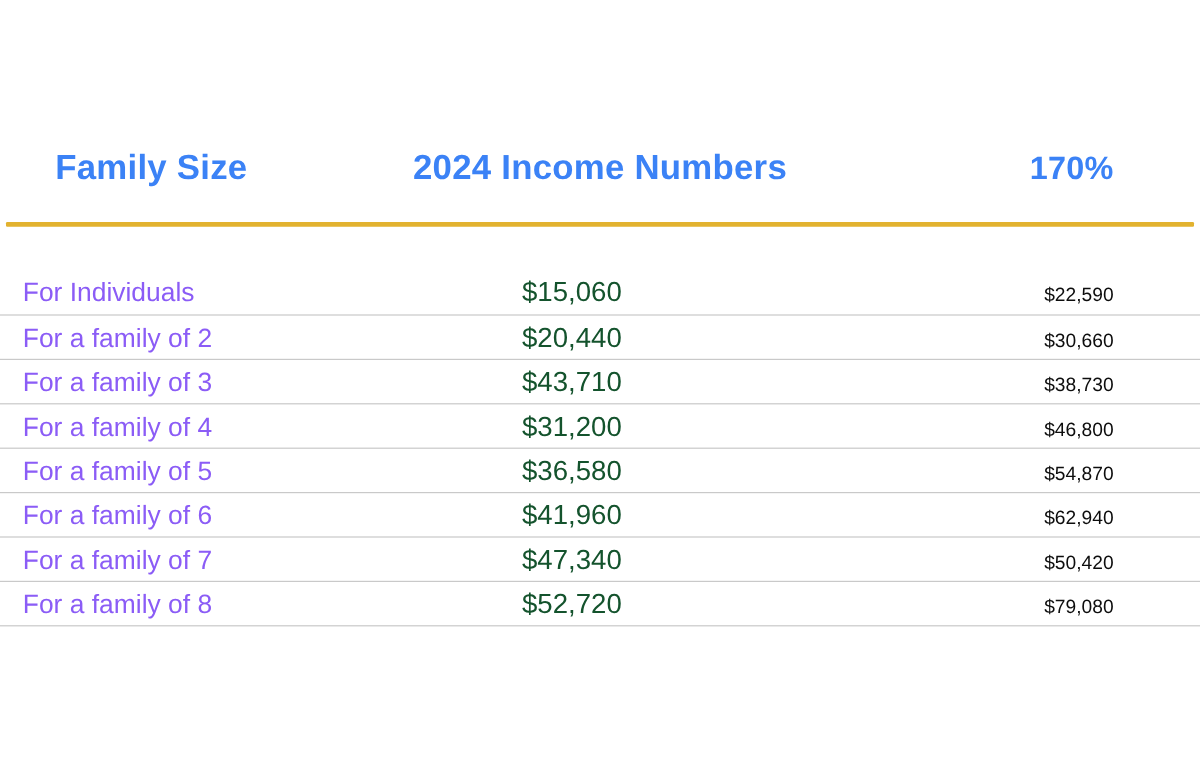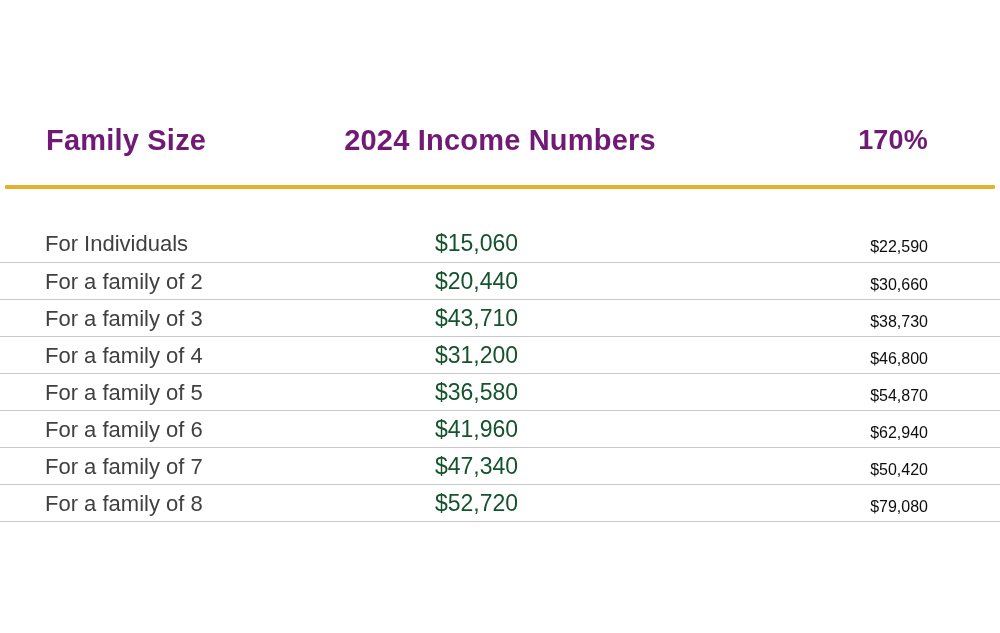--- a/index.html
+++ b/index.html
@@ -26,21 +26,21 @@
   }
   
   .header-row {
     height: 74px;
     align-items: center;
   }
   .header-cell {
     display: flex;
     align-items: center;
     font-weight: 700;
-    color: #701a75;
+    color: #3b82f6;
     letter-spacing: 0.2px;
   }
   .h-left {
     padding-left: 46px;
     font-size: 29px;
   }
   .h-mid {
     justify-content: center;
     font-size: 29px;
   }
@@ -70,23 +70,23 @@
   .cell {
     display: flex;
     align-items: flex-end;
     padding-bottom: 5px;
     line-height: 1.1;
   }
   .row-first .cell {
     padding-bottom: 6px;
   }
   .c-label {
-    padding-left: 45px;
+    padding-left: 19px;
     font-size: 22px;
-    color: #404040;
+    color: #8b5cf6;
   }
   .c-income {
     padding-left: 105px;
     font-size: 23px;
     color: #14532d;
   }
   .c-pct {
     justify-content: flex-end;
     padding-right: 72px;
     font-size: 16px;

